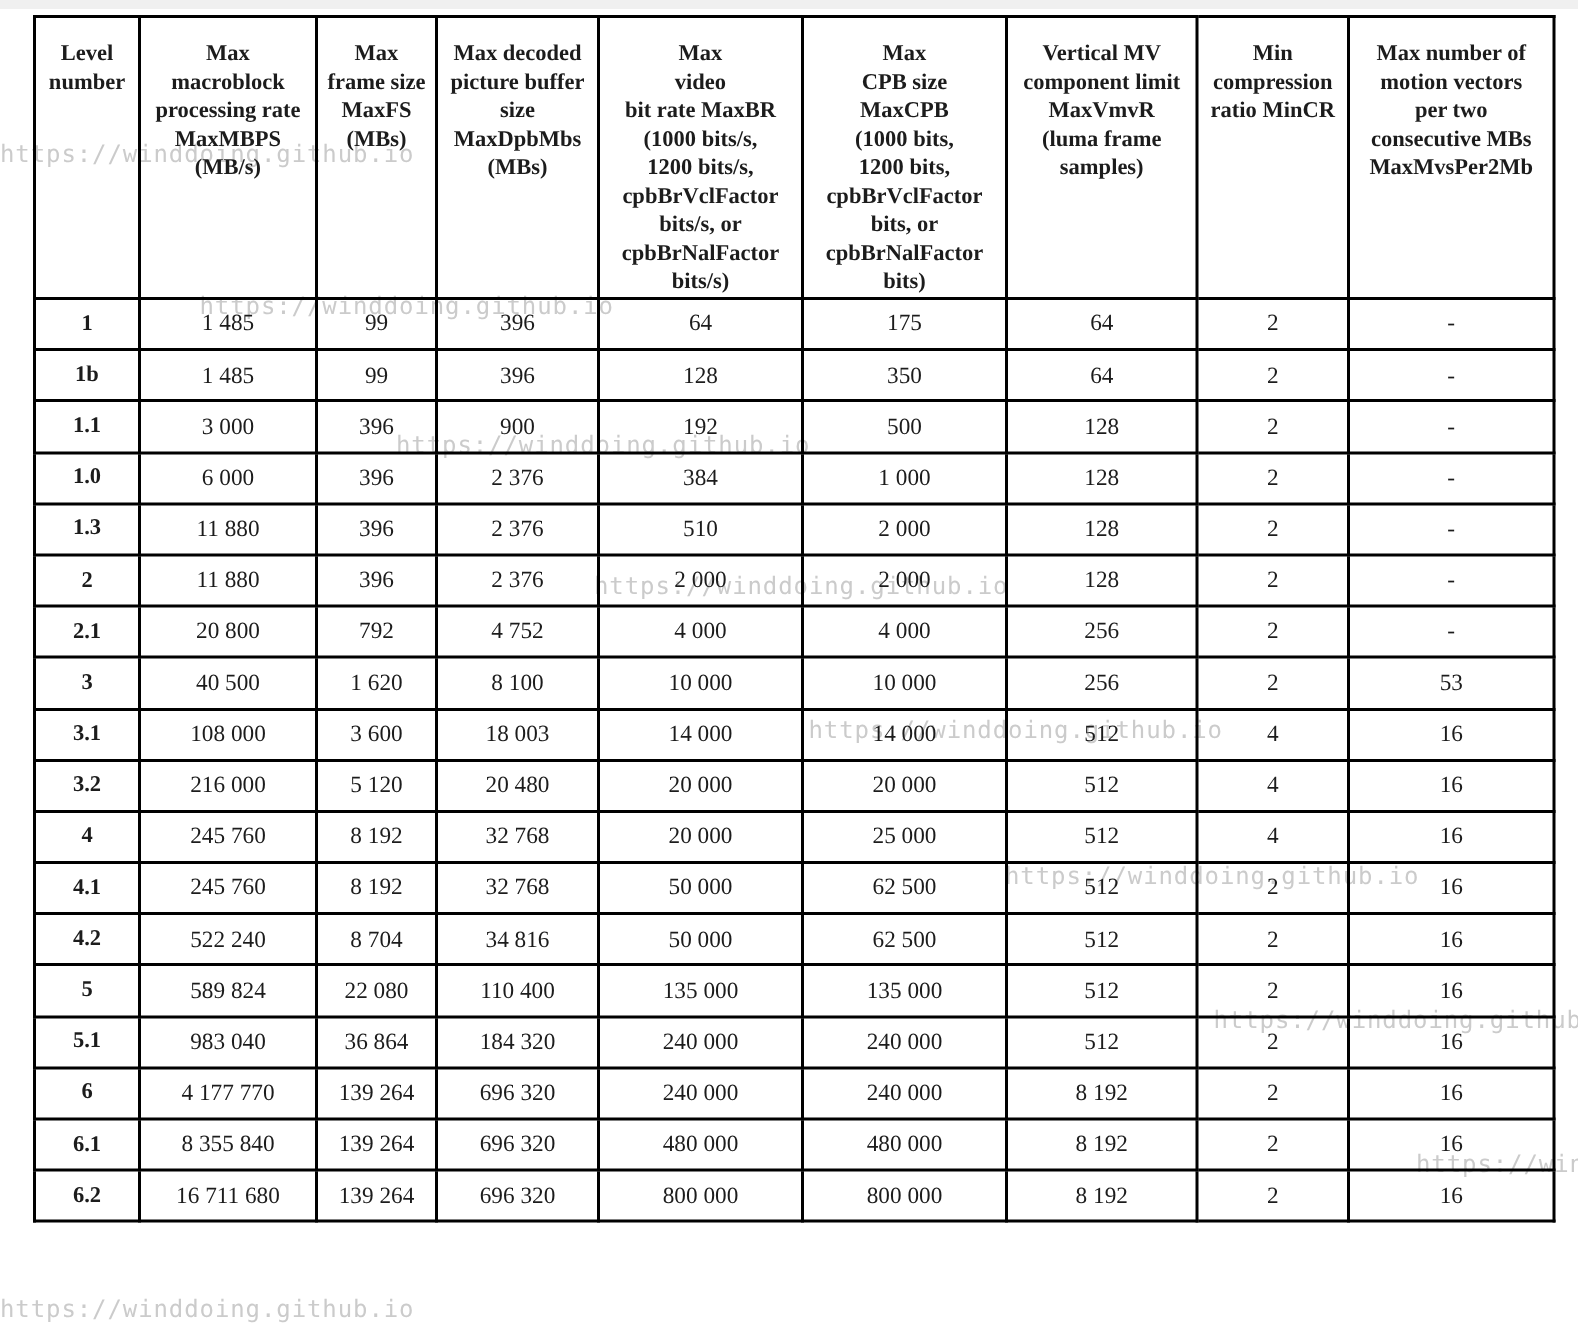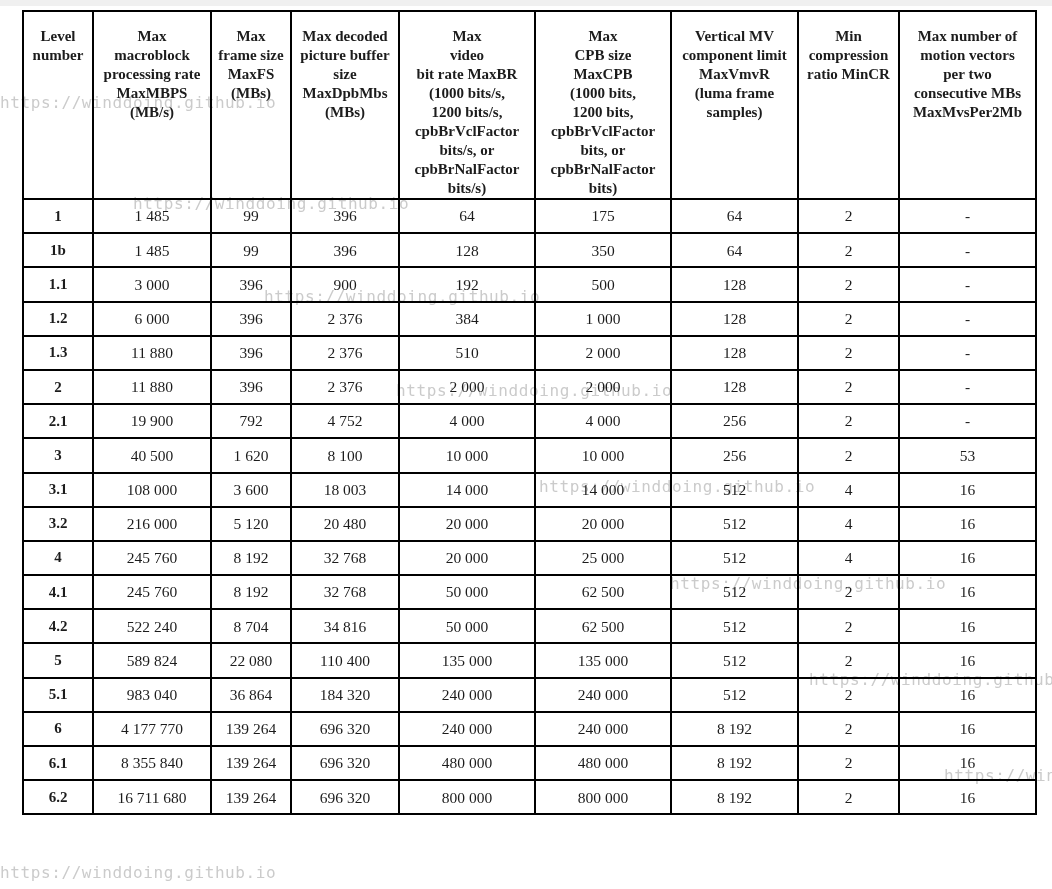--- a/index.html
+++ b/index.html
@@ -188,21 +188,21 @@
         <td>3 000</td>
         <td>396</td>
         <td>900</td>
         <td>192</td>
         <td>500</td>
         <td>128</td>
         <td>2</td>
         <td>-</td>
       </tr>
       <tr>
-        <td class="level-cell">1.2</td>
+        <td class="level-cell">1.0</td>
         <td>6 000</td>
         <td>396</td>
         <td>2 376</td>
         <td>384</td>
         <td>1 000</td>
         <td>128</td>
         <td>2</td>
         <td>-</td>
       </tr>
       <tr>
@@ -222,21 +222,21 @@
         <td>396</td>
         <td>2 376</td>
         <td>2 000</td>
         <td>2 000</td>
         <td>128</td>
         <td>2</td>
         <td>-</td>
       </tr>
       <tr>
         <td class="level-cell">2.1</td>
-        <td>19 900</td>
+        <td>20 800</td>
         <td>792</td>
         <td>4 752</td>
         <td>4 000</td>
         <td>4 000</td>
         <td>256</td>
         <td>2</td>
         <td>-</td>
       </tr>
       <tr>
         <td class="level-cell">3</td>

